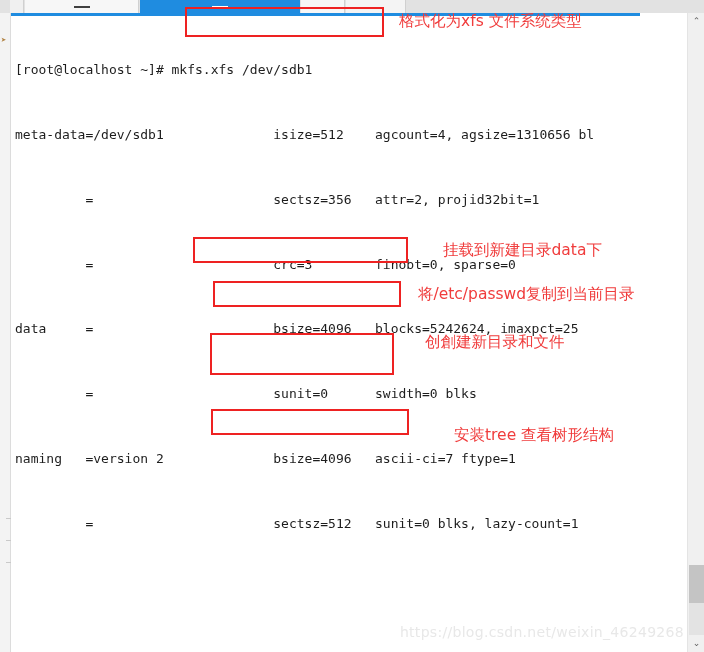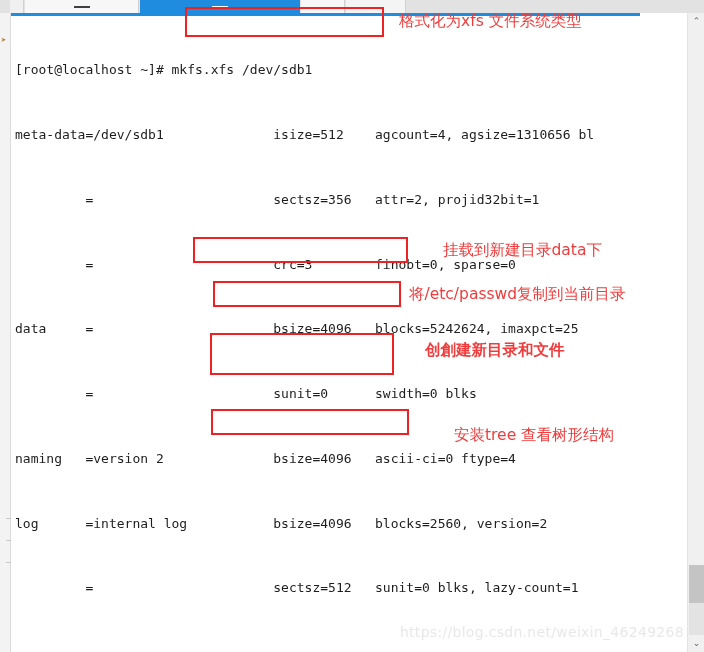--- a/index.html
+++ b/index.html
@@ -179,22 +179,21 @@
     <span class="gutter-tick" style="top:549px"></span>
   </div>
 
   <div class="term">
     <div class="line">[root@localhost ~]# mkfs.xfs /dev/sdb1</div>
     <div class="line">meta-data=/dev/sdb1              isize=512    agcount=4, agsize=1310656 bl</div>
     <div class="line">         =                       sectsz=356   attr=2, projid32bit=1</div>
     <div class="line">         =                       crc=3        finobt=0, sparse=0</div>
     <div class="line">data     =                       bsize=4096   blocks=5242624, imaxpct=25</div>
     <div class="line">         =                       sunit=0      swidth=0 blks</div>
-    <div class="line">naming   =version 2              bsize=4096   ascii-ci=0 ftype=4</div>
-    <div class="line">log      =internal log           bsize=4096   blocks=2560, version=2</div>
+    <div class="line">naming   =version 2              bsize=4096   ascii-ci=7 ftype=1</div>
     <div class="line">         =                       sectsz=512   sunit=0 blks, lazy-count=1</div>
     
     
     
     
     
     
     
     
     
@@ -214,22 +213,22 @@
   </div>
 
   <div class="redbox" style="left: 185px; top: 7px; width: 199px; height: 30px;"></div>
   <div class="redbox" style="left: 193px; top: 237px; width: 215px; height: 26px;"></div>
   <div class="redbox" style="left: 213px; top: 281px; width: 188px; height: 26px;"></div>
   <div class="redbox" style="left: 210px; top: 333px; width: 184px; height: 42px;"></div>
   <div class="redbox" style="left: 211px; top: 409px; width: 198px; height: 26px;"></div>
 
   <div class="redtext" style="left: 399px; top: 12px; text-align: center;">格式化为xfs 文件系统类型</div>
   <div class="redtext" style="left: 427px; top: 241px; margin-left: 16px;">挂载到新建目录data下</div>
-  <div class="redtext" style="left: 409px; top: 285px;">将/etc/passwd复制到当前目录</div>
-  <div class="redtext" style="left: 425px; top: 341px; font-weight: bold;">创創建新目录和文件</div>
+  <div class="redtext" style="left: 418px; top: 285px;">将/etc/passwd复制到当前目录</div>
+  <div class="redtext" style="left: 425px; top: 333px;">创創建新目录和文件</div>
   <div class="redtext" style="left: 454px; top: 426px;">安装tree 查看树形结构</div>
 
   <div class="vscroll">
     <div class="arrow up">⌃</div>
     <div class="track-lower"></div>
     <div class="thumb"></div>
     <div class="arrow down">⌄</div>
   </div>
 
   <div class="watermark">https://blog.csdn.net/weixin_46249268</div>

